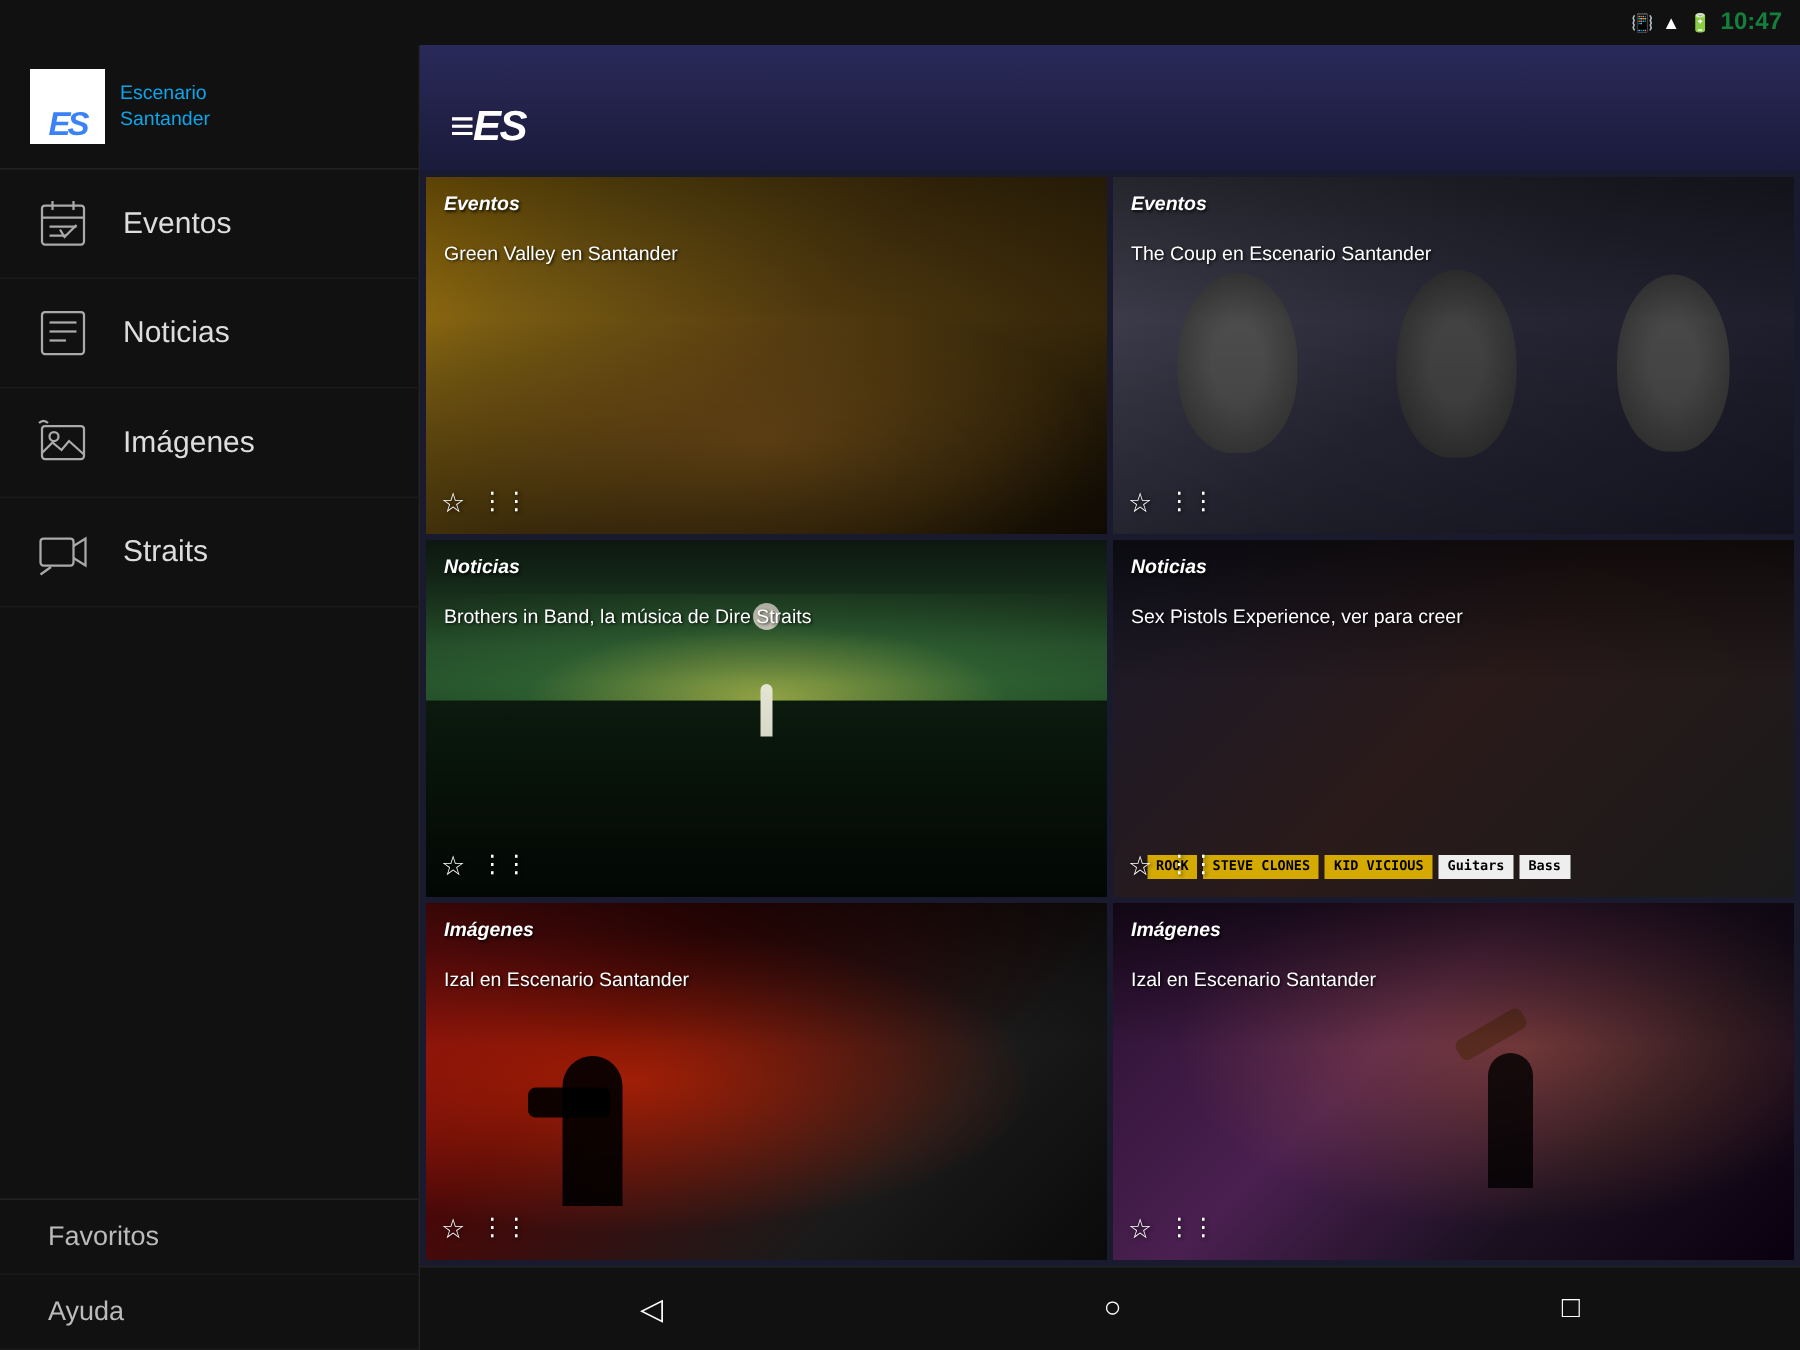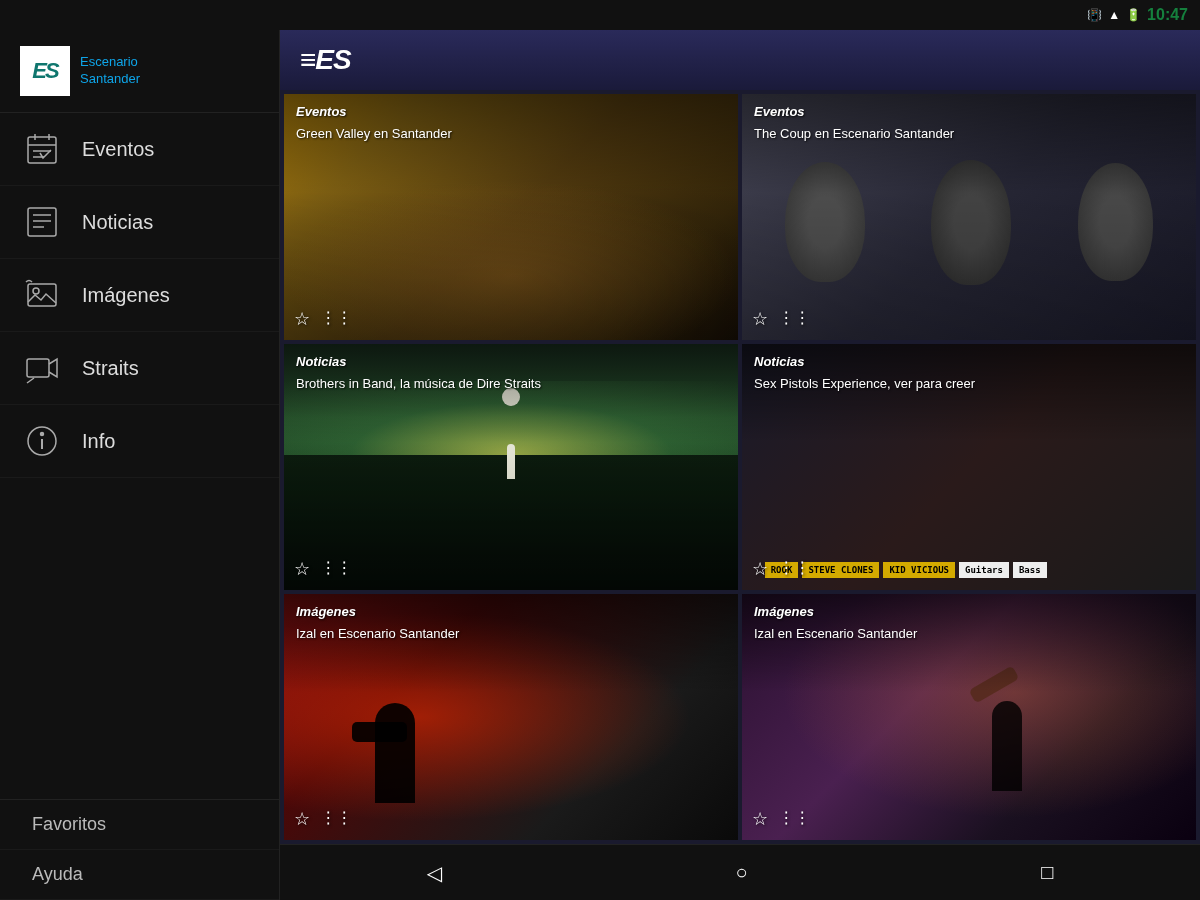--- a/index.html
+++ b/index.html
@@ -62,25 +62,25 @@
       display: flex;
       align-items: center;
       gap: 10px;
       border-bottom: 1px solid #222;
     }
     .logo-box {
       width: 50px;
       height: 50px;
       background: #fff;
       display: flex;
-      align-items: center;
+      align-items: flex-end;
       justify-content: center;
       font-size: 22px;
       font-weight: 900;
-      color: #0f766e;
+      color: #3b82f6;
       letter-spacing: -2px;
       font-style: italic;
     }
     .logo-text {
       color: #0ea5e9;
       font-size: 13px;
       line-height: 1.3;
     }
 
     .sidebar-nav {
@@ -144,20 +144,21 @@
       background: linear-gradient(180deg, #2a2a5a 0%, #1a1a3a 100%);
       display: flex;
       align-items: center;
     }
     .content-logo {
       color: #fff;
       font-size: 28px;
       font-weight: 900;
       font-style: italic;
       letter-spacing: -1px;
+      margin-top: 24px;
     }
 
     .grid-container {
       flex: 1;
       display: grid;
       grid-template-columns: 1fr 1fr;
       grid-template-rows: 1fr 1fr 1fr;
       gap: 4px;
       padding: 4px;
       overflow: hidden;
@@ -183,21 +184,21 @@
     .card-category {
       color: #fff;
       font-size: 13px;
       font-style: italic;
       font-weight: bold;
       text-shadow: 1px 1px 2px rgba(0,0,0,0.8);
     }
     .card-title {
       color: #fff;
       font-size: 13px;
-      margin-top: 7px;
+      margin-top: 18px;
       text-shadow: 1px 1px 2px rgba(0,0,0,0.8);
     }
     .card-actions {
       position: absolute;
       bottom: 10px;
       left: 10px;
       display: flex;
       gap: 10px;
     }
     .action-btn {
@@ -303,30 +304,20 @@
         <div class="nav-icon">
           <svg viewBox="0 0 36 36">
             <rect x="3" y="9" width="22" height="18" rx="2" stroke="#aaa" stroke-width="1.5" fill="none"></rect>
             <polyline points="25,14 33,9 33,27 25,22" stroke="#aaa" stroke-width="1.5" fill="none"></polyline>
             <line x1="3" y1="33" x2="10" y2="28" stroke="#aaa" stroke-width="1.5"></line>
           </svg>
         </div>
         <span class="nav-label">Straits</span>
       </div>
 
-      <div class="nav-item">
-        <div class="nav-icon">
-          <svg viewBox="0 0 36 36">
-            <circle cx="18" cy="18" r="14" stroke="#aaa" stroke-width="1.5" fill="none"></circle>
-            <line x1="18" y1="16" x2="18" y2="26" stroke="#aaa" stroke-width="2"></line>
-            <circle cx="18" cy="11" r="1.5" fill="#aaa"></circle>
-          </svg>
-        </div>
-        <span class="nav-label">Info</span>
-      </div>
 
 
     </div>
 
     <div class="sidebar-bottom">
       <div class="bottom-item">
         <span>Favoritos</span>
       </div>
       <div class="bottom-item">
         <span>Ayuda</span>

